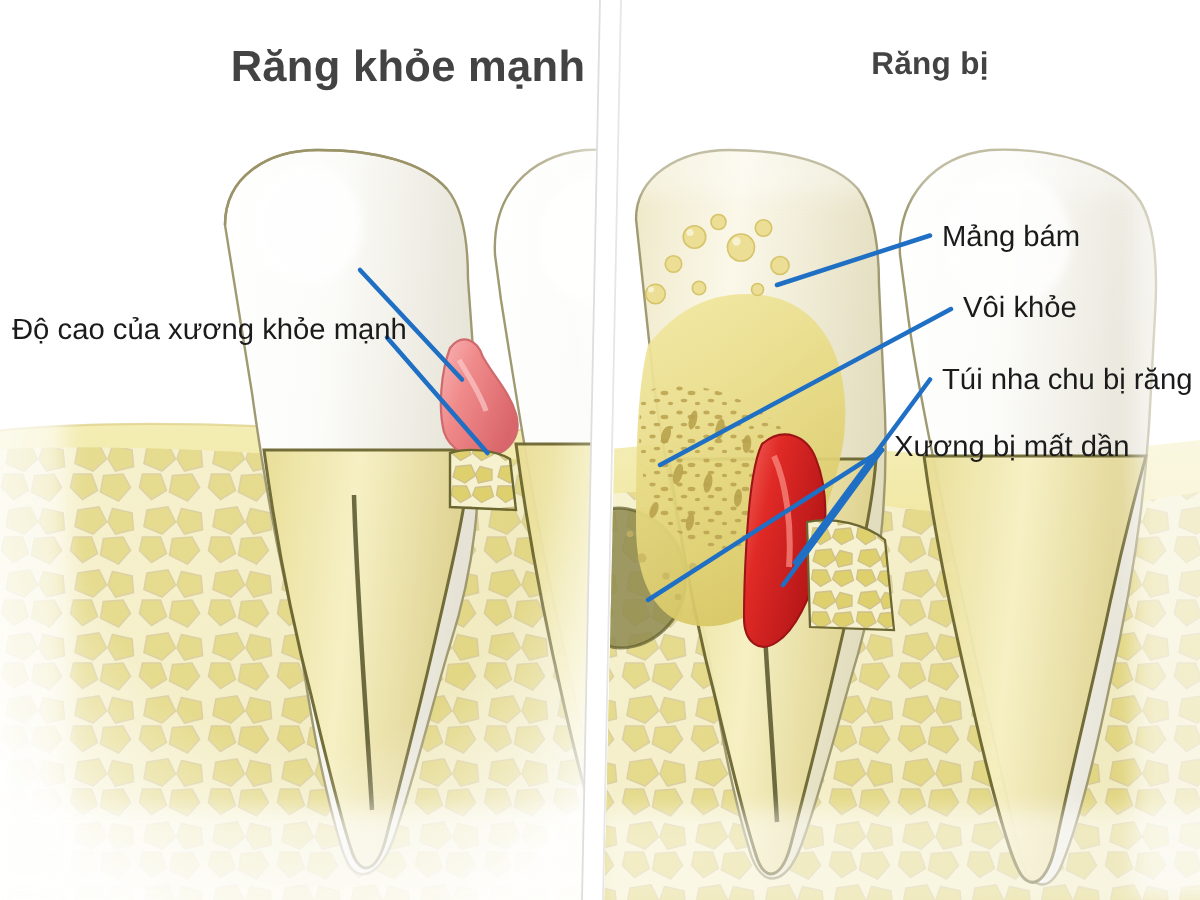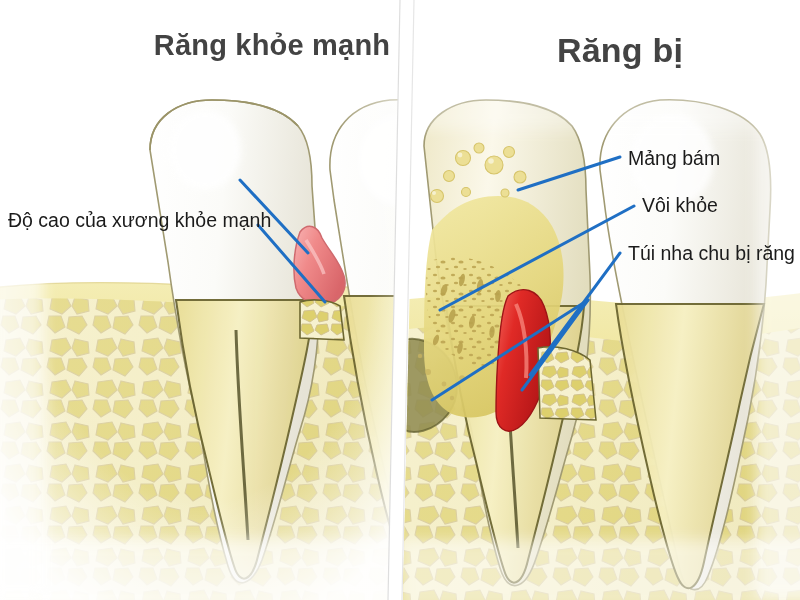--- a/index.html
+++ b/index.html
@@ -9,21 +9,21 @@
     -webkit-font-smoothing:antialiased;
   }
   #stage{position:absolute;left:0;top:0;width:800px;height:519px;background:#fff;}
   #art{position:absolute;left:0;top:0;width:800px;height:600px;}
   .ttl{
     position:absolute;font-weight:bold;color:#434343;
     letter-spacing:.2px;white-space:nowrap;line-height:1.22;
     text-align:center;
   }
   #title-left{left:122px;top:28px;width:300px;font-size:29px;}
-  #title-right{left:470px;top:30px;width:300px;font-size:34px;}
+  #title-right{left:470px;top:30px;width:300px;font-size:21px;}
   .lbl{
     position:absolute;color:#1b1b1b;font-size:19.5px;
     white-space:nowrap;line-height:1.1;
   }
   .lbl.r{text-align:left;}
 </style>
 </head>
 <body>
 
 <div id="stage">
@@ -325,14 +325,15 @@
   <div class="ttl" id="title-left">Răng khỏe mạnh</div>
   <div class="ttl" id="title-right">
     <div>Răng bị</div>
   </div>
 
   <div class="lbl r" style="left:628px;top:148px;">Mảng bám</div>
 
   <div class="lbl" style="left:8px;top:210px;">Độ cao của xương khỏe mạnh</div>
   <div class="lbl r" style="left:642px;top:195px;">Vôi khỏe</div>
   <div class="lbl r" style="left:628px;top:243px;">Túi nha chu bị răng</div>
+  <div class="lbl r" style="left:596px;top:288px;">Xương bị mất dần</div>
 
 </div>
 
 </body></html>

